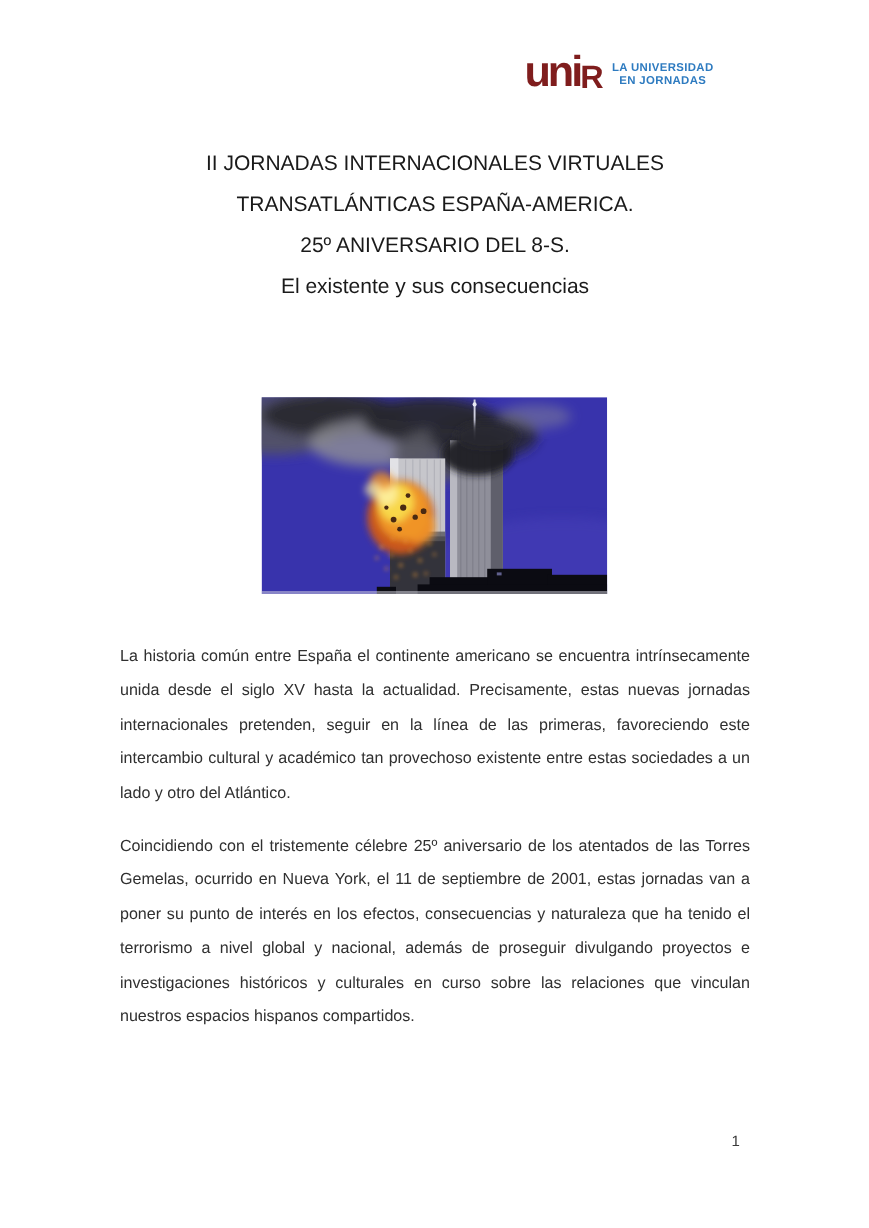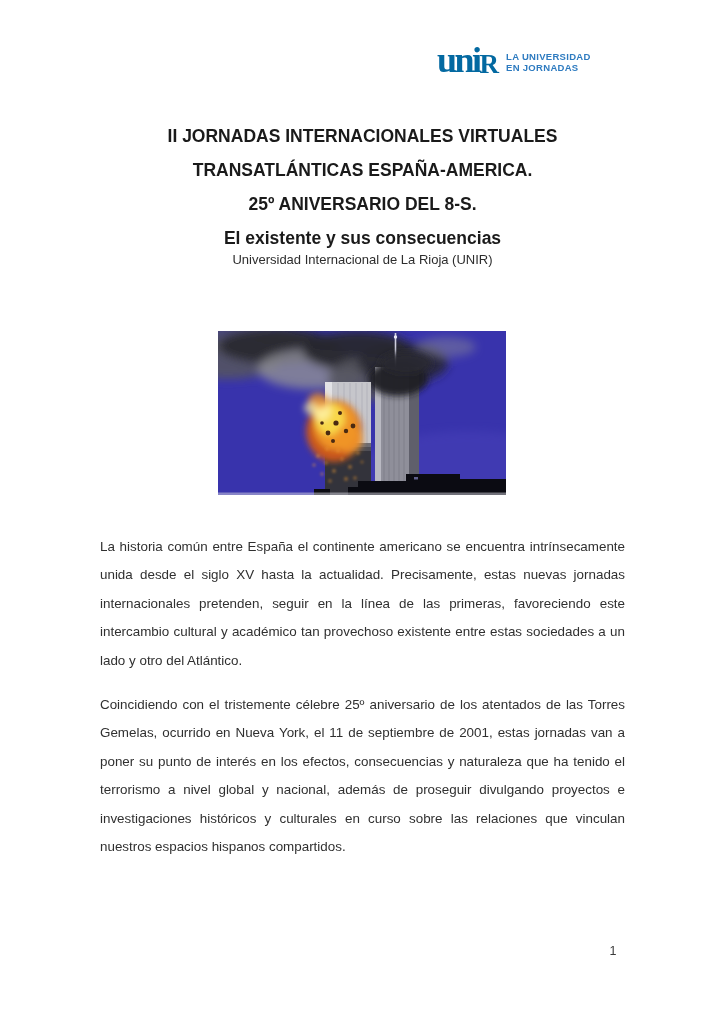--- a/index.html
+++ b/index.html
@@ -14,53 +14,54 @@
 
   
   .logo {
     position: absolute;
     top: 42px;
     left: 437px;
     display: flex;
     align-items: center;
   }
   .logo-wordmark {
-    font-family: Liberation Serif, serif;
+    font-family: Liberation Sans, sans-serif;
     font-weight: bold;
     font-size: 36px;
     line-height: 36px;
     letter-spacing: -2.5px;
-    color: #0369a1;
+    color: #7f1d1d;
   }
   .logo-wordmark .logo-r {
     font-size: 27px;
     position: relative;
     top: 1px;
     letter-spacing: 0;
   }
   .logo-tagline {
     margin-left: 7px;
     margin-top: 2px;
     font-size: 9.5px;
     font-weight: bold;
     line-height: 10.5px;
     letter-spacing: 0.3px;
     color: #2e7bc0;
     white-space: nowrap;
+    text-align: center;
   }
 
   
   .title-block {
     position: absolute;
     top: 119px;
     left: 100px;
     width: 525px;
     text-align: center;
     font-size: 17.5px;
-    font-weight: bold;
+    font-weight: normal;
     line-height: 34px;
     color: #1a1a1a;
   }
   .subtitle-block {
     position: absolute;
     top: 247px;
     left: 100px;
     width: 525px;
     text-align: center;
     font-size: 13px;
@@ -116,21 +117,20 @@
   </div>
 
   <div class="title-block">
     <div>II JORNADAS INTERNACIONALES VIRTUALES</div>
     <div>TRANSATLÁNTICAS ESPAÑA-AMERICA.</div>
     <div>25º ANIVERSARIO DEL 8-S.</div>
     <div>El existente y sus consecuencias</div>
   </div>
 
   <div class="subtitle-block">
-    <div>Universidad Internacional de La Rioja (UNIR)</div>
   </div>
 
   <div class="photo">
     <svg viewBox="0 0 288 164" preserveAspectRatio="none">
       <defs>
         <filter id="blur5" x="-60%" y="-60%" width="220%" height="220%">
             <feGaussianBlur stdDeviation="5"></feGaussianBlur>
           </filter>
         <filter id="blur3" x="-60%" y="-60%" width="220%" height="220%">
             <feGaussianBlur stdDeviation="3"></feGaussianBlur>

